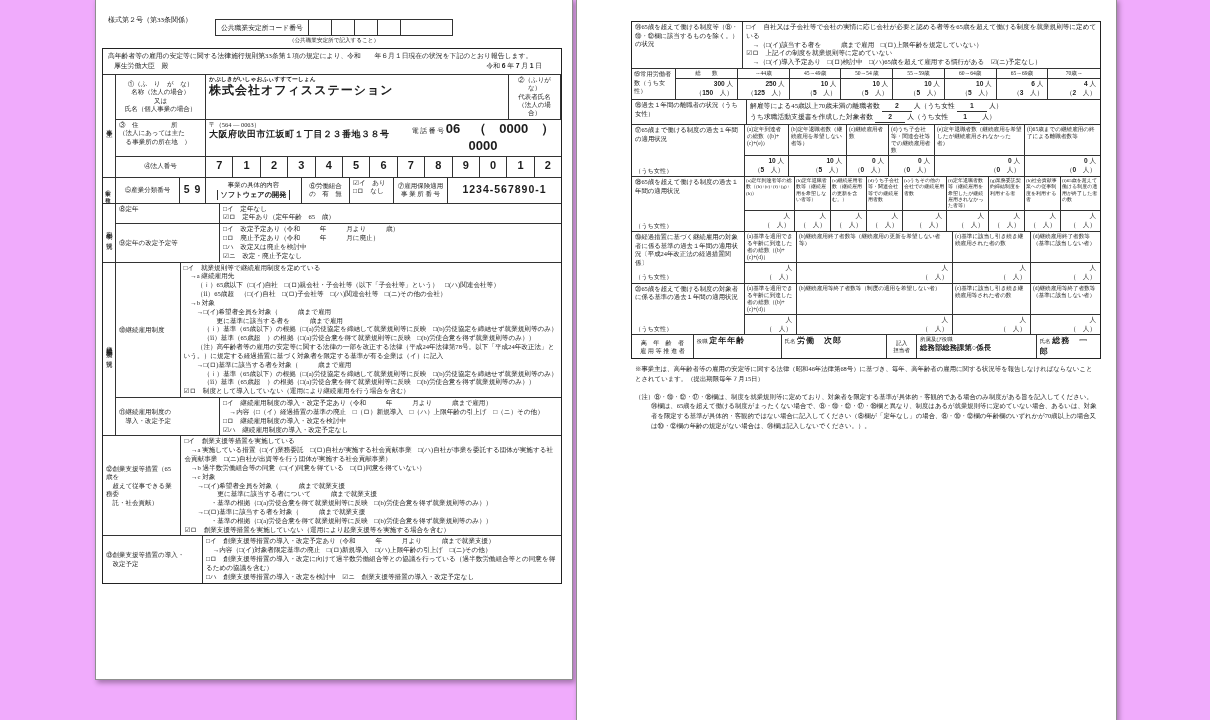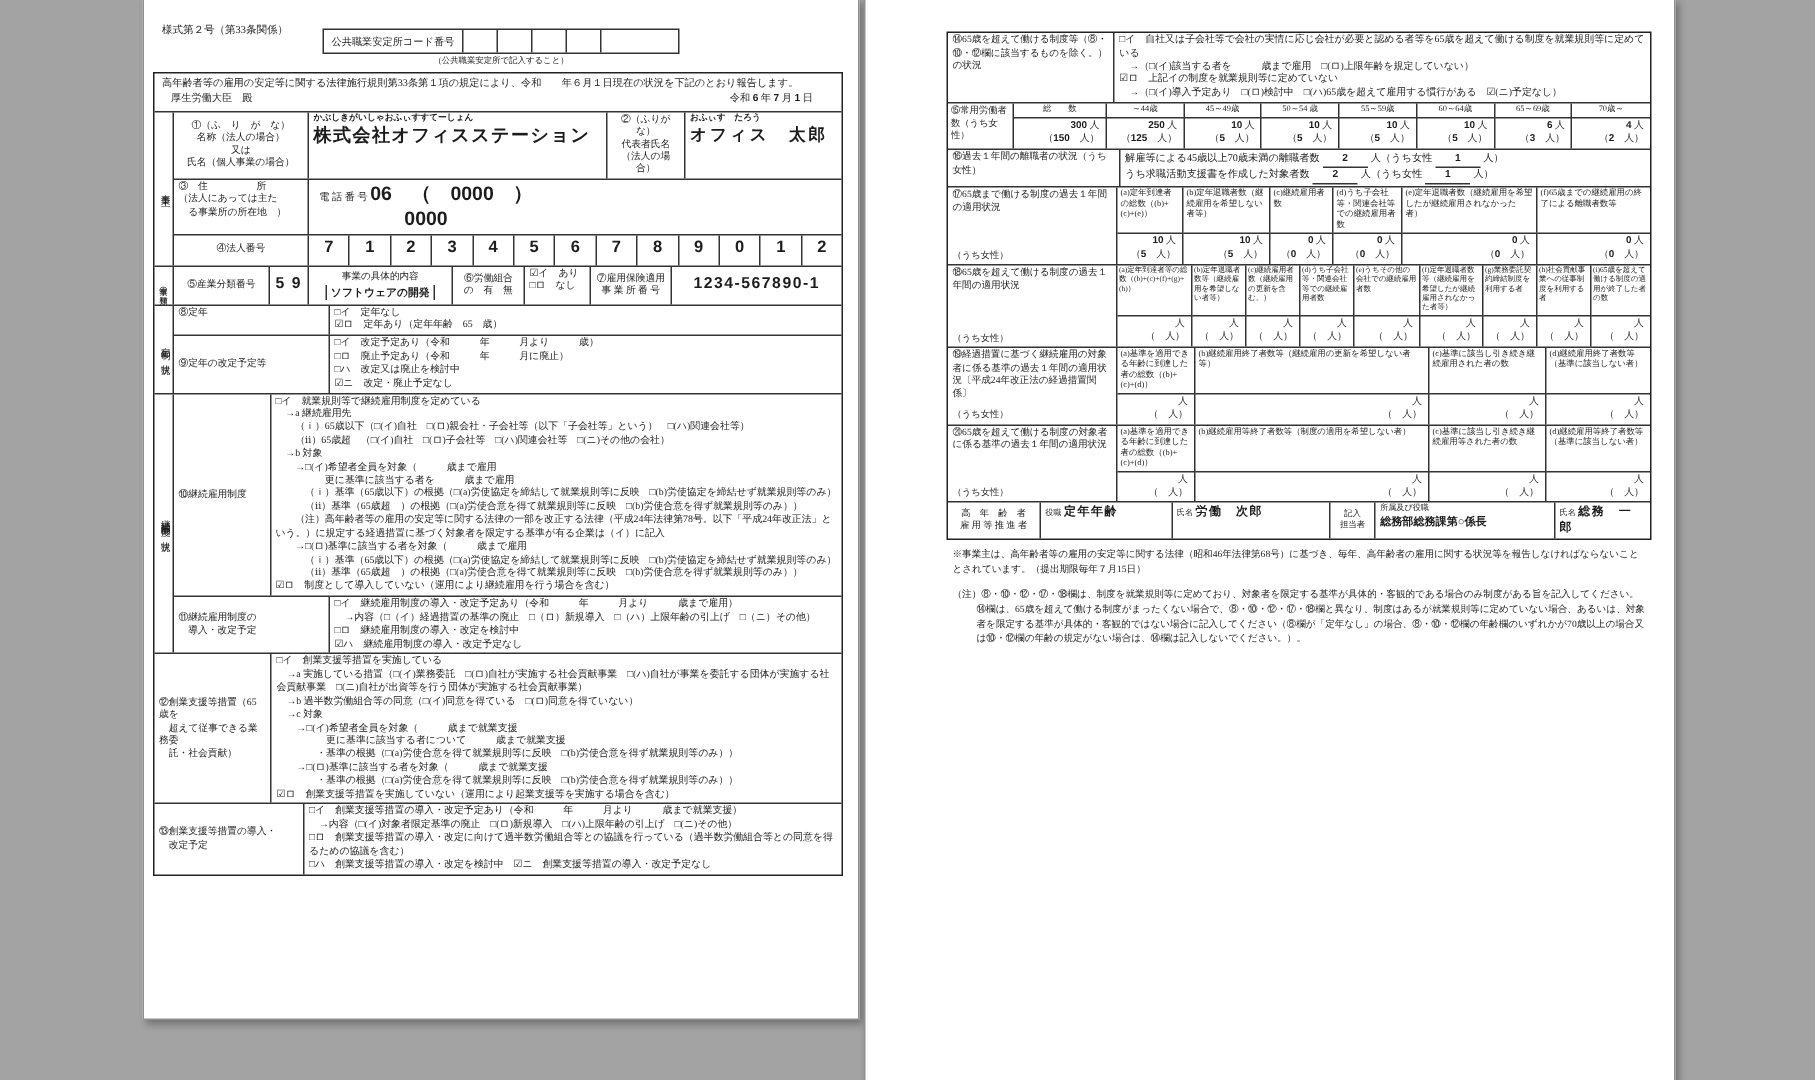--- a/index.html
+++ b/index.html
@@ -1,17 +1,17 @@
 <!DOCTYPE html>
 <html><head>
 <meta charset="utf-8">
 <style>
   *{margin:0;padding:0;box-sizing:border-box}
   html,body{width:1210px;height:720px;overflow:hidden}
-  .canvas{position:relative;width:1210px;height:720px;background:#a3a3a3;
+  .canvas{position:relative;width:1210px;height:720px;background:#f0abfc;
     font-family:"Liberation Serif","DejaVu Serif",serif;color:#1c1c1c}
   .page{position:absolute;top:-2px;background:#fff;border:1px solid #8f8f8f;
     box-shadow:2px 3px 5px rgba(0,0,0,.32)}
   .page.left{left:95px;width:478px;height:682px}
   .page.right{left:576px;width:541px;height:726px}
 
   .fill{font-family:"Liberation Sans","DejaVu Sans",sans-serif;font-weight:700}
 
   
   .r{display:flex;align-items:stretch}
@@ -120,33 +120,33 @@
             </div>
             <div class="cell grow br">
               <div class="furi fill">かぶしきがいしゃおふぃすすてーしょん</div>
               <div class="coname fill">株式会社オフィスステーション</div>
             </div>
             <div class="cell lblcell br ctr" style="width:52px">
               <div>②（ふりがな）</div>
               <div>代表者氏名</div>
               <div>（法人の場合）</div>
             </div>
-            <div class="cell" style="width:104px">
-              <div class="furi fill">おふぃす　たろう</div>
-              <div class="repname fill">オフィス　太郎</div>
-            </div>
           </div>
           <div class="r bt" style="min-height:27px">
             <div class="cell lblcell br" style="width:90px">
               <div>③　住　　　　　所</div>
               <div>（法人にあっては主た</div>
               <div>　る事業所の所在地　）</div>
             </div>
             <div class="cell grow">
               <div class="r">
+                <div class="grow">
+                  <div style="font-size:6.4px">〒（564 ― 0063）</div>
+                  <div class="addr fill">大阪府吹田市江坂町１丁目２３番地３８号</div>
+                </div>
                 <div class="ctr" style="width:150px;font-size:6.8px">
                   <div>
                     <span>電 話 番 号</span>
                     <span class="fill" style="font-size:13px">06　（　0000　）　0000</span>
                   </div>
                 </div>
               </div>
             </div>
           </div>
           <div class="r bt" style="min-height:21px">

